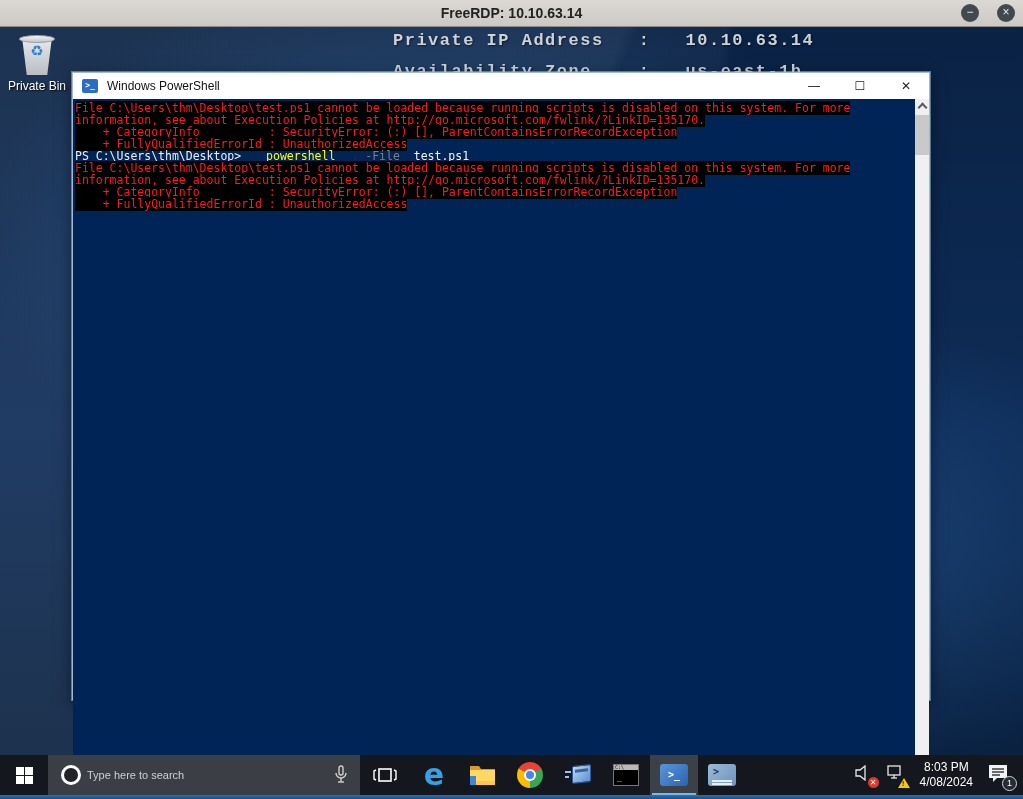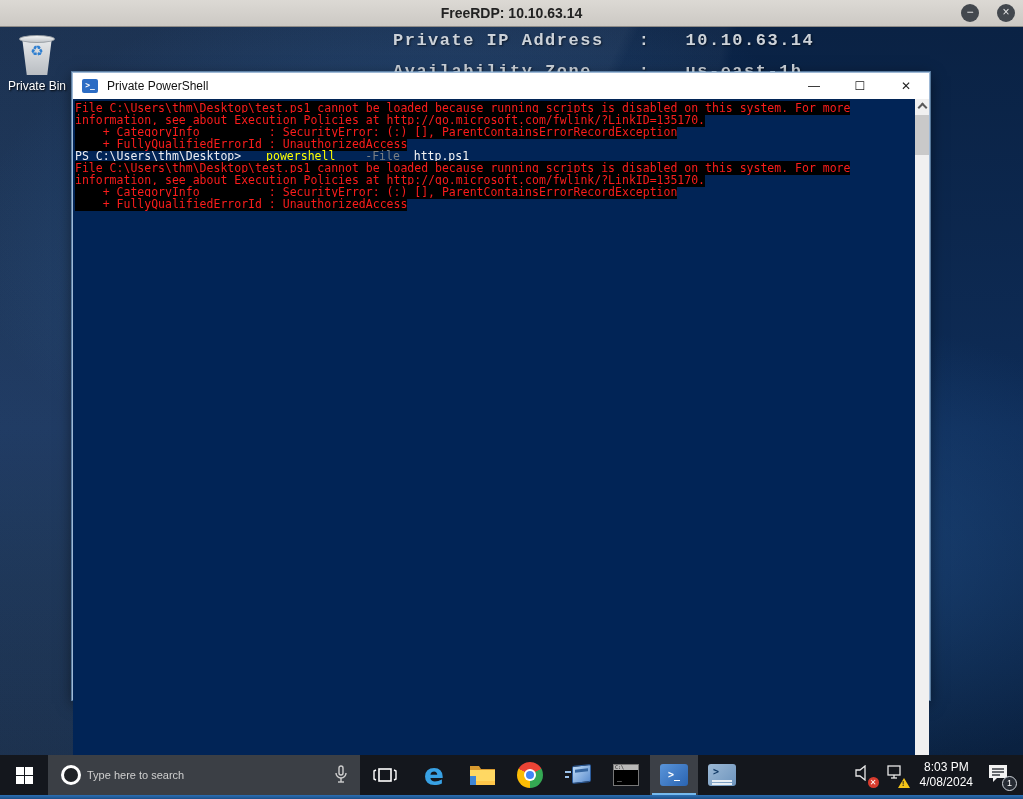--- a/index.html
+++ b/index.html
@@ -198,35 +198,35 @@
         <div class="bin-body"></div>
         <div class="bin-rim"></div>
         <div class="bin-sym">♻</div>
       </div>
       <div class="recycle-label">Private Bin</div>
     </div>
 
     <div class="ps-win">
       <div class="ps-titlebar">
         <div class="ps-app-icon">&gt;_</div>
-        <div class="ps-title">Private PowerShell</div>
+        <div class="ps-title">Windows PowerShell</div>
         <div class="ps-controls">
           <div class="ps-ctl">—</div>
           <div class="ps-ctl">☐</div>
           <div class="ps-ctl">✕</div>
         </div>
       </div>
 
       <div class="ps-console">
         <div class="con-text">
           <div class="cline"><span class="seg err">File C:\Users\thm\Desktop\test.ps1 cannot be loaded because running scripts is disabled on this system. For more</span></div>
           <div class="cline"><span class="seg err">information, see about_Execution_Policies at http://go.microsoft.com/fwlink/?LinkID=135170.</span></div>
           <div class="cline"><span class="seg err">    + CategoryInfo          : SecurityError: (:) [], ParentContainsErrorRecordException</span></div>
           <div class="cline"><span class="seg err">    + FullyQualifiedErrorId : UnauthorizedAccess</span></div>
-          <div class="cline"><span class="seg">PS C:\Users\thm\Desktop&gt; </span><span class="seg cmd">powershell</span><span class="seg par"> -File </span><span class="seg arg"> http.ps1</span></div>
+          <div class="cline"><span class="seg">PS C:\Users\thm\Desktop&gt; </span><span class="seg cmd">powershell</span><span class="seg par"> -File </span><span class="seg arg"> test.ps1</span></div>
           <div class="cline"><span class="seg err">File C:\Users\thm\Desktop\test.ps1 cannot be loaded because running scripts is disabled on this system. For more</span></div>
           <div class="cline"><span class="seg err">information, see about_Execution_Policies at http://go.microsoft.com/fwlink/?LinkID=135170.</span></div>
           <div class="cline"><span class="seg err">    + CategoryInfo          : SecurityError: (:) [], ParentContainsErrorRecordException</span></div>
           <div class="cline"><span class="seg err">    + FullyQualifiedErrorId : UnauthorizedAccess</span></div>
         </div>
 
         <div class="sbar">
           <div class="sbtn up">
               <div class="chev"></div>
             </div>

